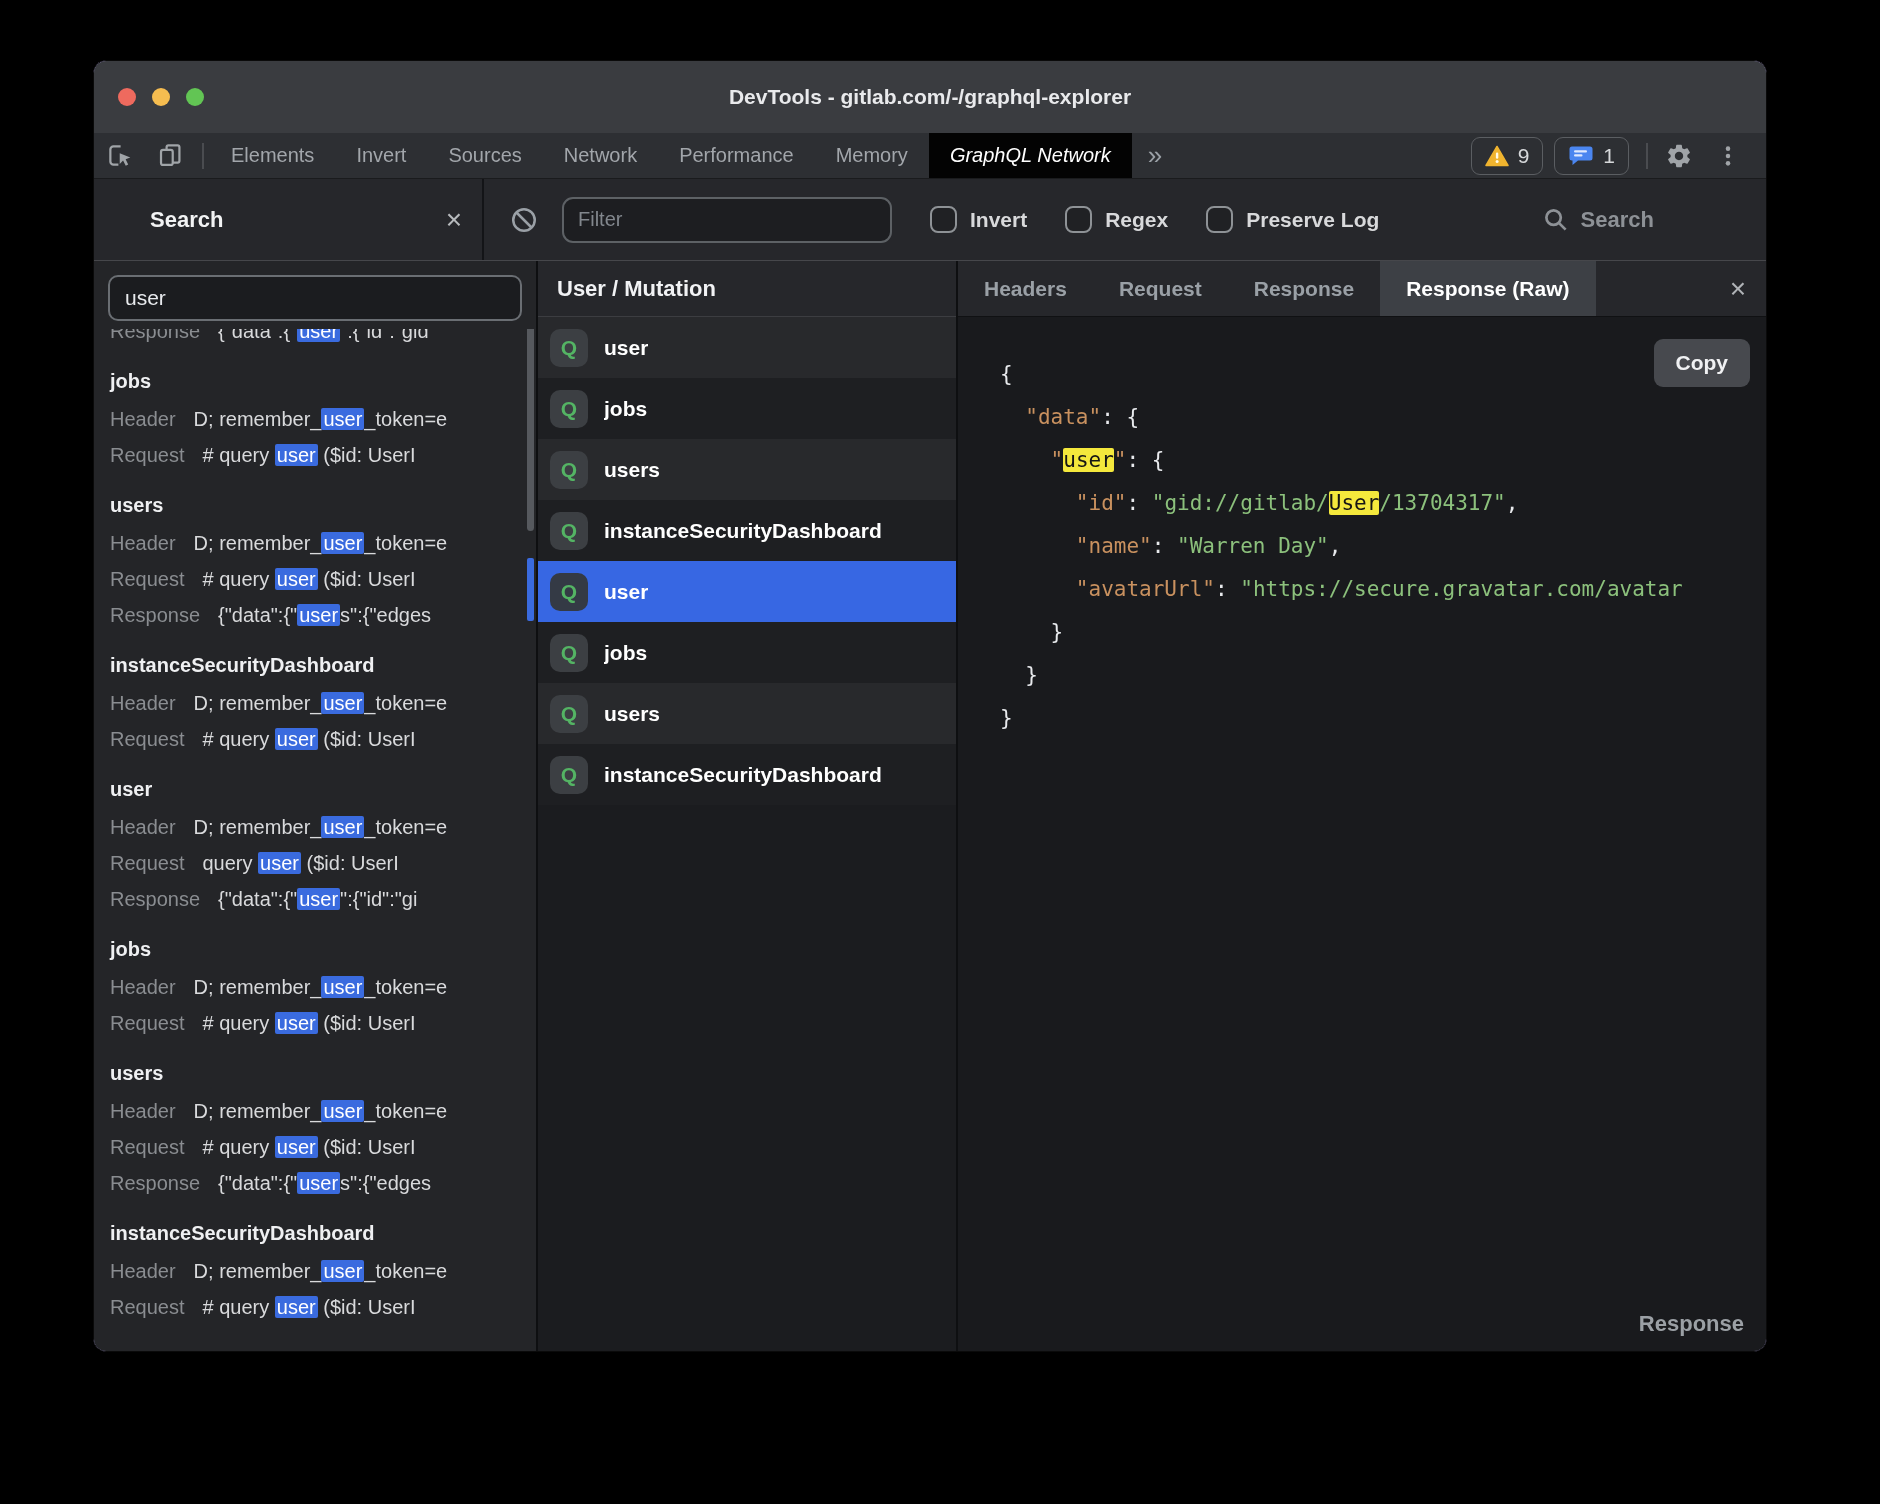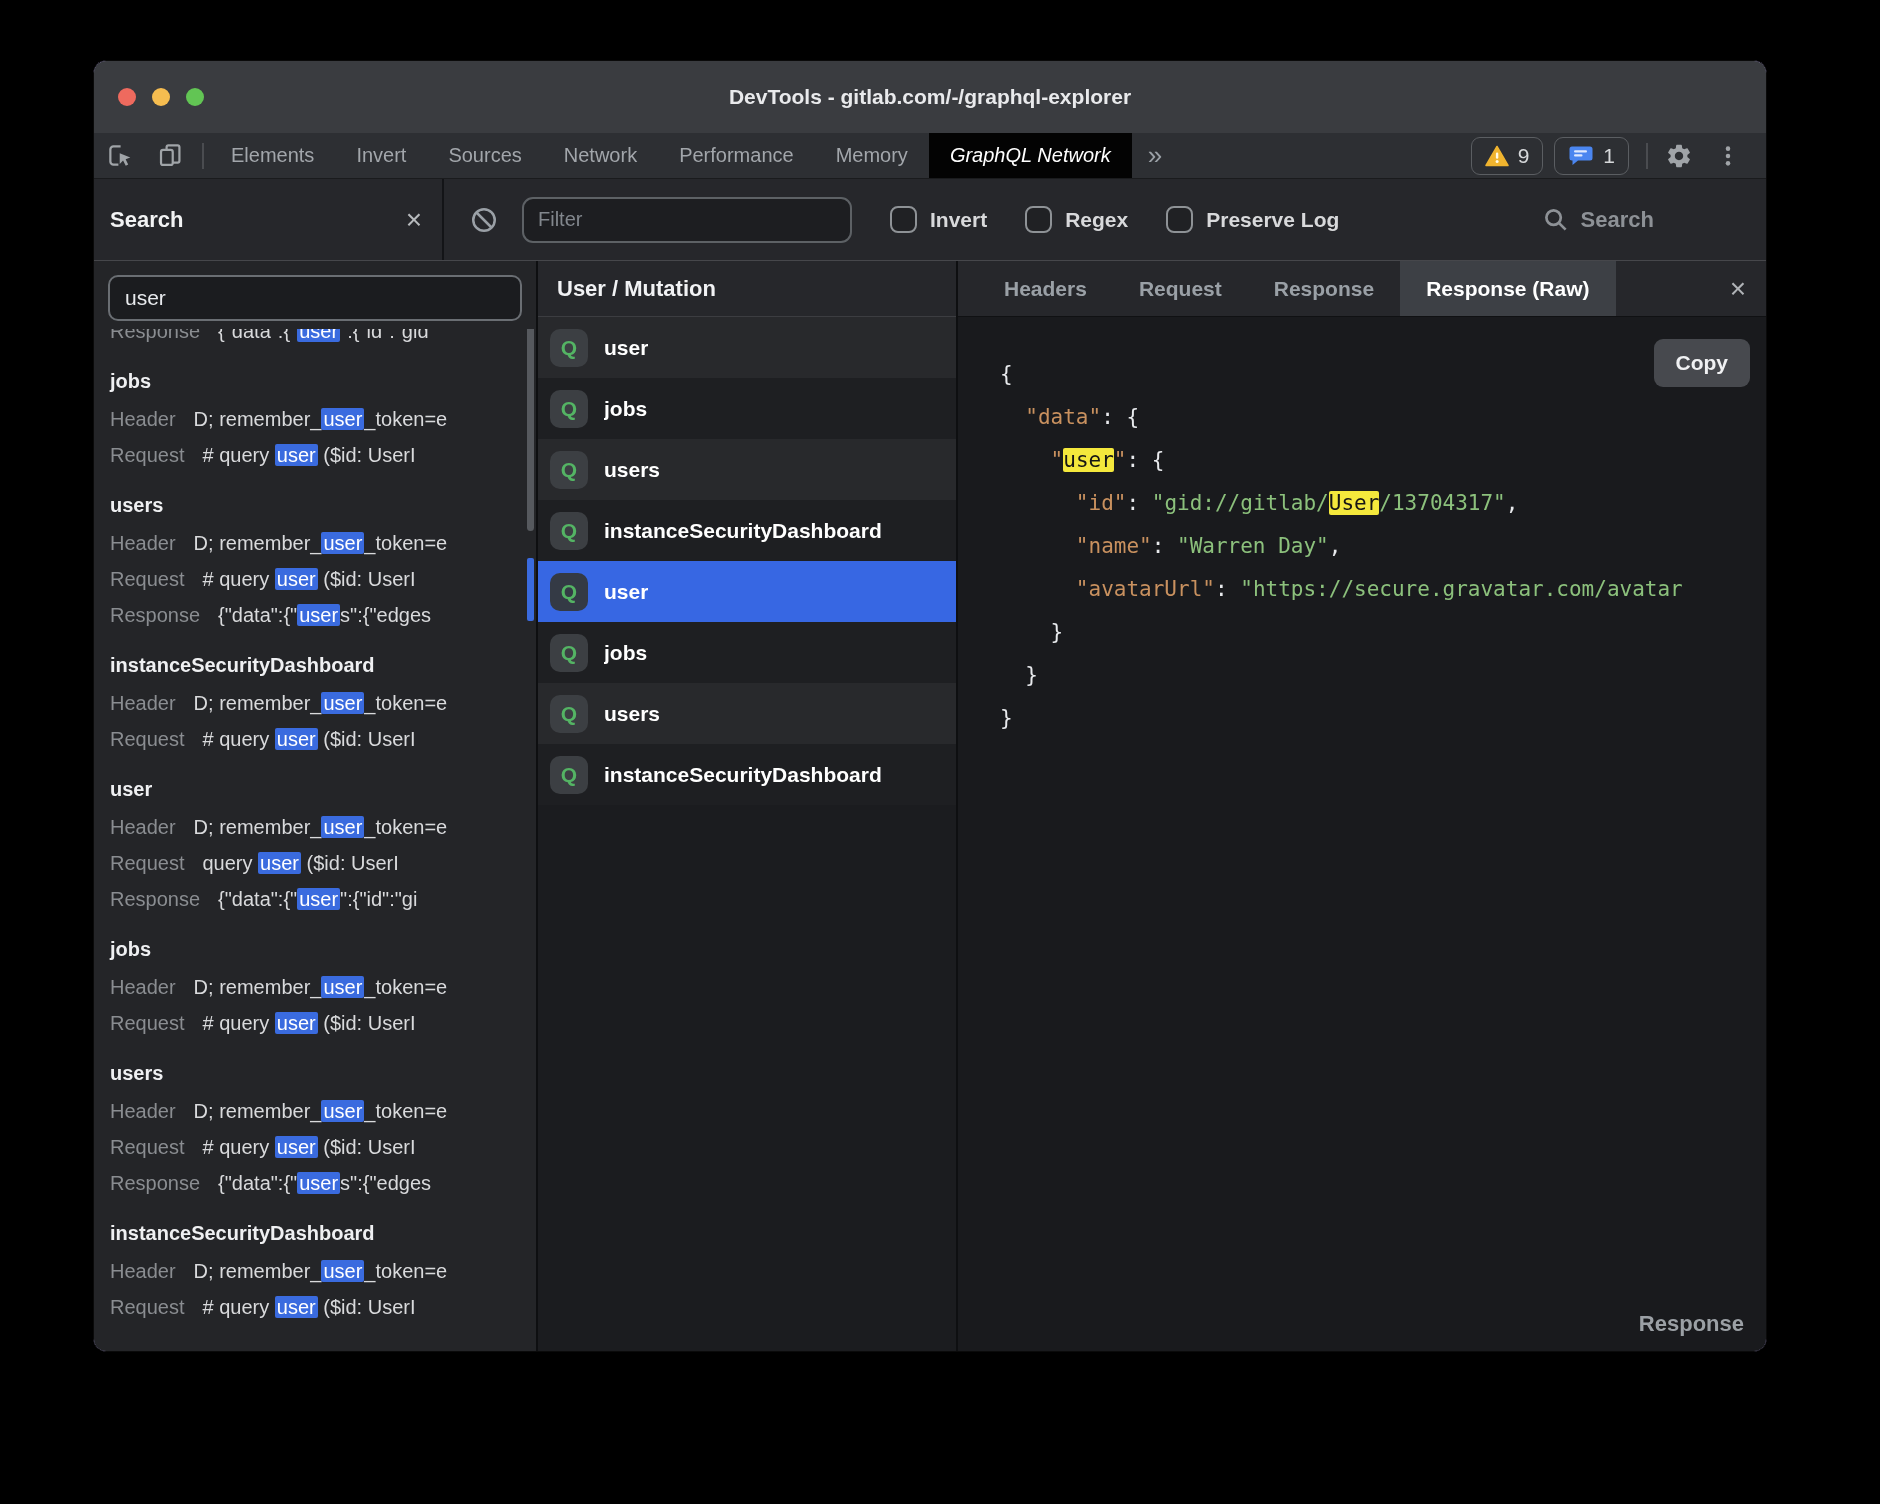--- a/index.html
+++ b/index.html
@@ -25,21 +25,21 @@
   .dt-tabs{ display:flex; height:100%; }
   .dt-tab{ padding:0 21px; line-height:45px; font-size:20px; color:#a2a6ab; white-space:nowrap; }
   .dt-tab.active{ background:#030303; color:#ffffff;font-style:italic; }
   .dt-overflow{ font-size:26px; color:#9aa0a6; padding:0 16px; }
   .flex-spacer{ flex:1; }
   .badge{ display:inline-flex; align-items:center; gap:9px; height:38px; border:1px solid #5b5e62; border-radius:9px;
           padding:0 13px; margin-right:11px; color:#d6d8da; font-size:21px; }
   .kebab-wrap{ margin-right:14px; }
 
   
-  .toolbar{ height:82px; background:#26272b; display:flex; align-items:center; border-bottom:1px solid #46474b; }
+  .toolbar{ height:82px; background:#26272b; display:flex; align-items:center; border-bottom:1px solid #46474b;padding-left:40px; }
   .search-head{ width:350px; height:100%; display:flex; align-items:center; justify-content:space-between;
                 padding:0 20px 0 16px; border-right:2px solid #131417; }
   .sh-title{ color:#f2f3f4; font-weight:700; font-size:22px; }
   .sh-close{ color:#b7babd; font-size:28px; line-height:1; cursor:pointer; }
   .block-wrap{ margin-left:14px; margin-right:12px; }
   .filter-box{ width:330px; height:46px; border:2px solid #5d6165; border-radius:11px; background:#1d1e21;
                display:flex; align-items:center; padding:0 14px; }
   .filter-box input{ width:100%; background:transparent; border:none; outline:none; color:#dadce0; font-size:20px;
                      font-family:"Liberation Sans",sans-serif; }
   .filter-box input::placeholder{ color:#82878d; }
@@ -77,21 +77,21 @@
   .q-item.even{ background:#1e1f22; }
   .q-item.selected{ background:#3767e3; }
   .q-badge{ width:38px; height:38px; border-radius:10px; background:#3c3f43; color:#54b464; font-weight:700; font-size:21px;
             display:flex; align-items:center; justify-content:center; flex:none; }
   .q-item.selected .q-badge{ background:#343a45; }
   .q-label{ color:#fff; font-weight:700; font-size:21px; white-space:nowrap; overflow:hidden; }
 
   
   .right-panel{ flex:1; display:flex; flex-direction:column; background:#191a1d; min-width:0; }
   .resp-tabs-row{ height:56px; background:#26272b; display:flex; align-items:center; border-bottom:1px solid #101113; }
-  .resp-tabs{ display:flex; height:100%; padding-left:20px;text-align:right; }
+  .resp-tabs{ display:flex; height:100%; padding-left:0;text-align:right; }
   .resp-tab{ padding:0 26px; line-height:56px; font-size:21px; font-weight:600; color:#9aa0a6; white-space:nowrap; cursor:pointer; }
   .resp-tab.active{ background:#3d4045; color:#ffffff; font-weight:700; }
   .resp-close{ margin-left:auto; margin-right:20px; color:#b0b3b7; font-size:28px; line-height:1; cursor:pointer; }
   .resp-body{ position:relative; flex:1; padding:36px 0 0 42px; overflow:hidden; }
   .json-line{ font-family:"DejaVu Sans Mono", monospace; font-size:21px; line-height:43px; white-space:pre; }
   .j-punct{ color:#e8eaed; }
   .j-key{ color:#c9915f; }
   .j-str{ color:#8cc17c; }
   .j-hl{ background:#f4e83c; color:#151515; border-radius:2px; }
   .copy-btn{ position:absolute; top:22px; right:16px; background:#47494e; color:#f0f1f3; border:none; border-radius:9px;

